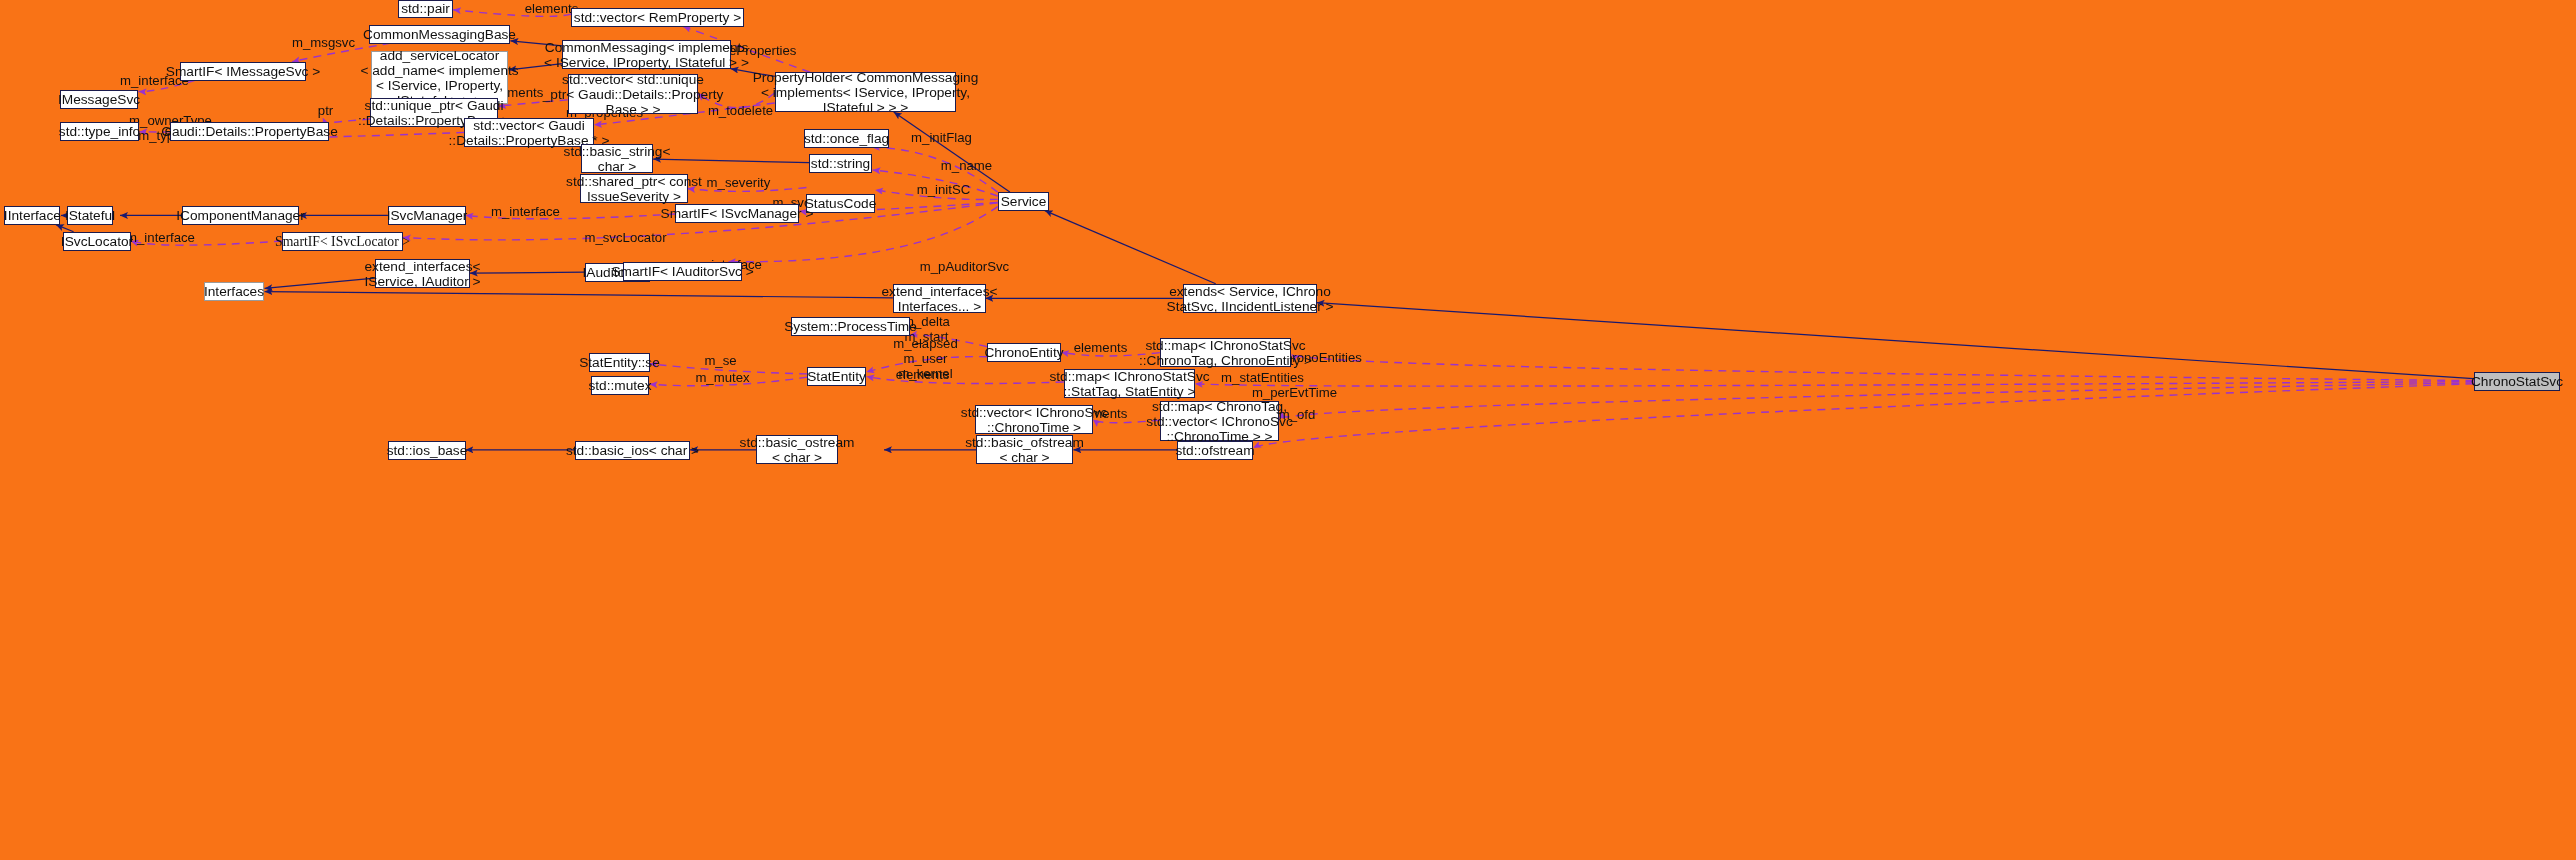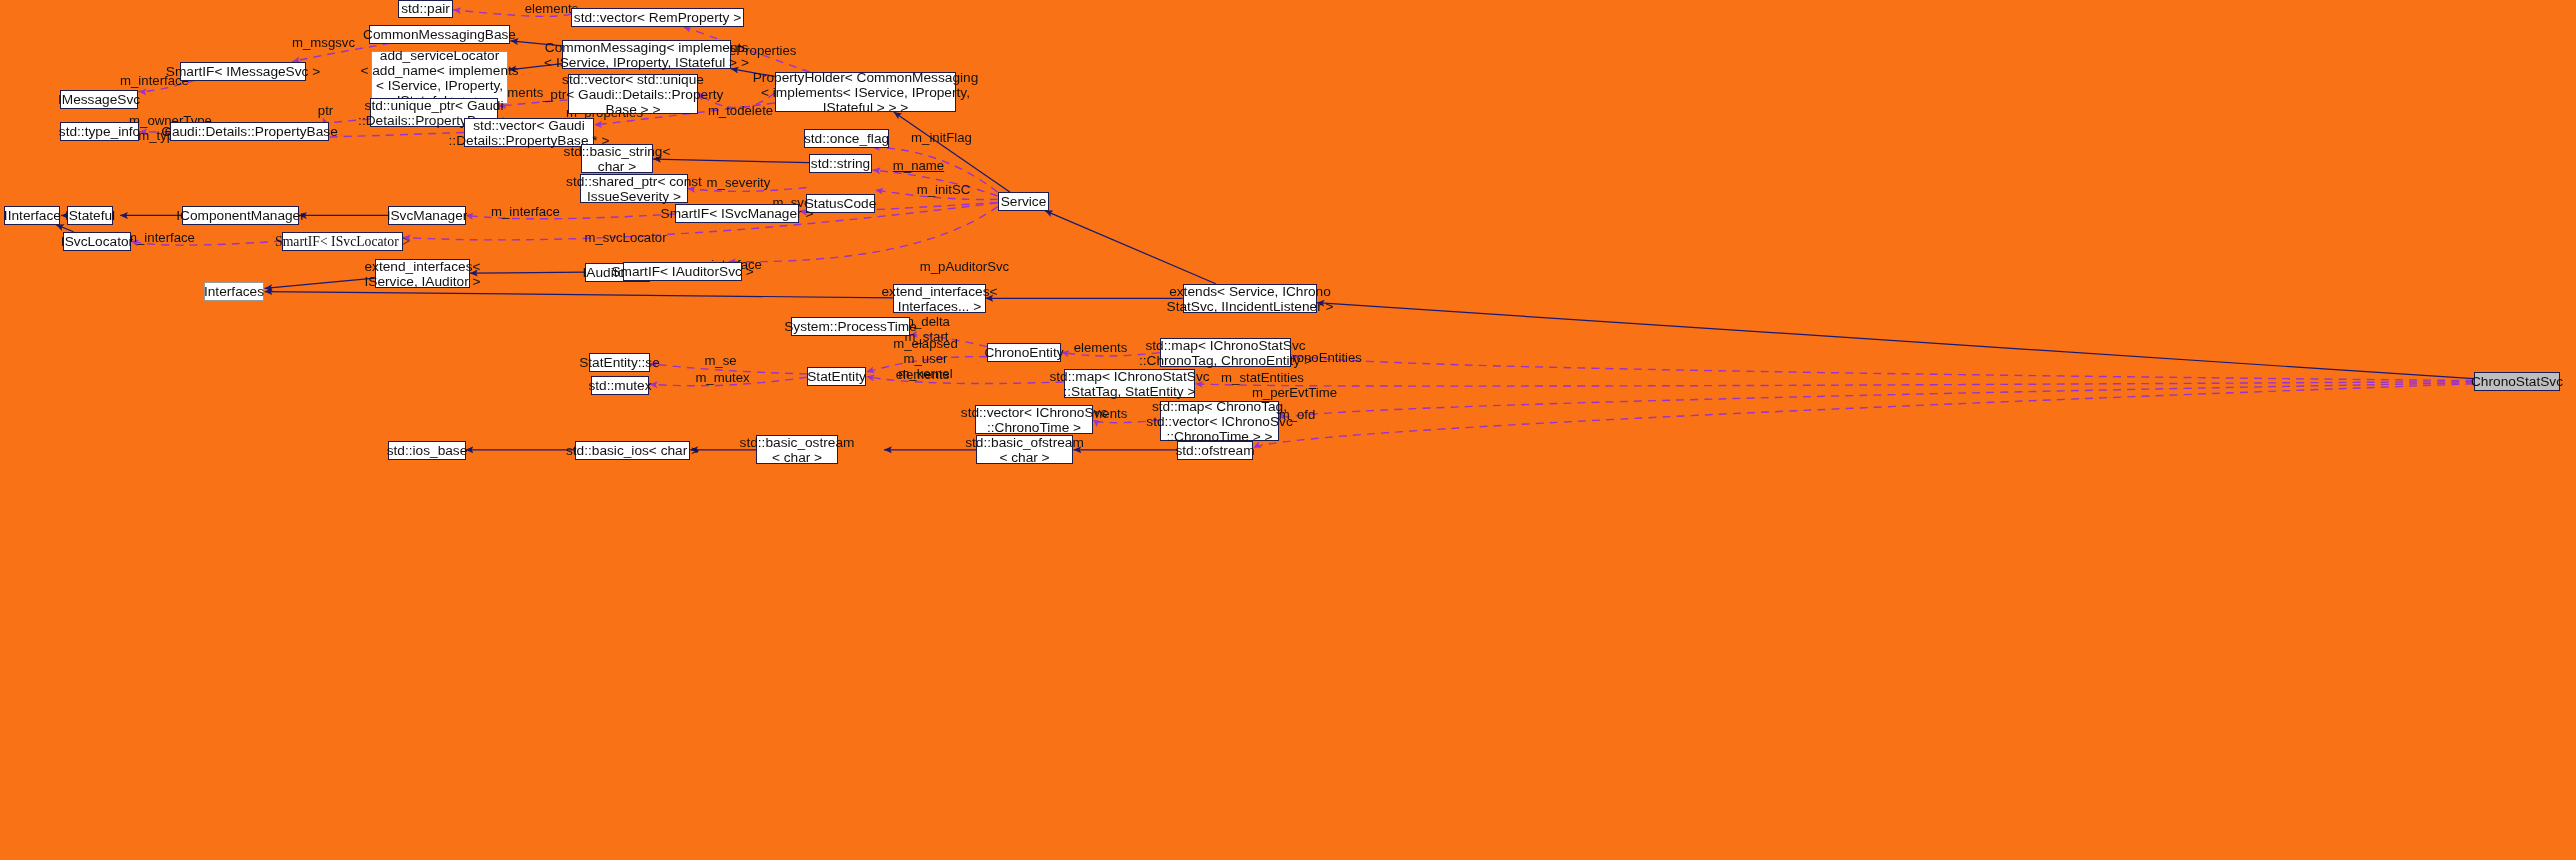--- a/index.html
+++ b/index.html
@@ -199,21 +199,21 @@
       <div class="edge-label" style="left: 284px; top: 35px; width: 79px;">m_msgsvc</div>
       <div class="edge-label" style="left: 115px; top: 73px; width: 79px;">m_interface</div>
       <div class="edge-label" style="left: 477px; top: 85px; width: 79px;">elements</div>
       <div class="edge-label" style="left: 701px; top: 103px; width: 79px;">m_todelete</div>
       <div class="edge-label" style="left: 308px; top: 103px; width: 35px;">ptr</div>
       <div class="edge-label" style="left: 556px; top: 105px; width: 97px;">m_properties</div>
       <div class="edge-label" style="left: 120px; top: 113px; width: 101px;">m_ownerType
 m_typeinfo</div>
       <div class="edge-label" style="left: 152px; top: 123px; width: 79px;">elements</div>
       <div class="edge-label" style="left: 902px; top: 130px; width: 79px;">m_initFlag</div>
-      <div class="edge-label" style="left: 879px; top: 158px; width: 79px; text-decoration: underline;">m_name</div>
+      <div class="edge-label" style="left: 927px; top: 158px; width: 79px;">m_name</div>
       <div class="edge-label" style="left: 699px; top: 175px; width: 79px;">m_severity</div>
       <div class="edge-label" style="left: 904px; top: 182px; width: 79px;">m_initSC</div>
       <div class="edge-label" style="left: 769px; top: 195px; width: 97px;">m_svcManager</div>
       <div class="edge-label" style="left: 486px; top: 204px; width: 79px;">m_interface</div>
       <div class="edge-label" style="left: 121px; top: 230px; width: 79px;">m_interface</div>
       <div class="edge-label" style="left: 577px; top: 230px; width: 97px;">m_svcLocator</div>
       <div class="edge-label" style="left: 688px; top: 257px; width: 79px;">m_interface</div>
       <div class="edge-label" style="left: 916px; top: 245px; width: 97px; margin-top: 14px;">m_pAuditorSvc</div>
       <div class="edge-label" style="left: 887px; top: 314px; width: 79px;">m_delta
 m_start</div>

